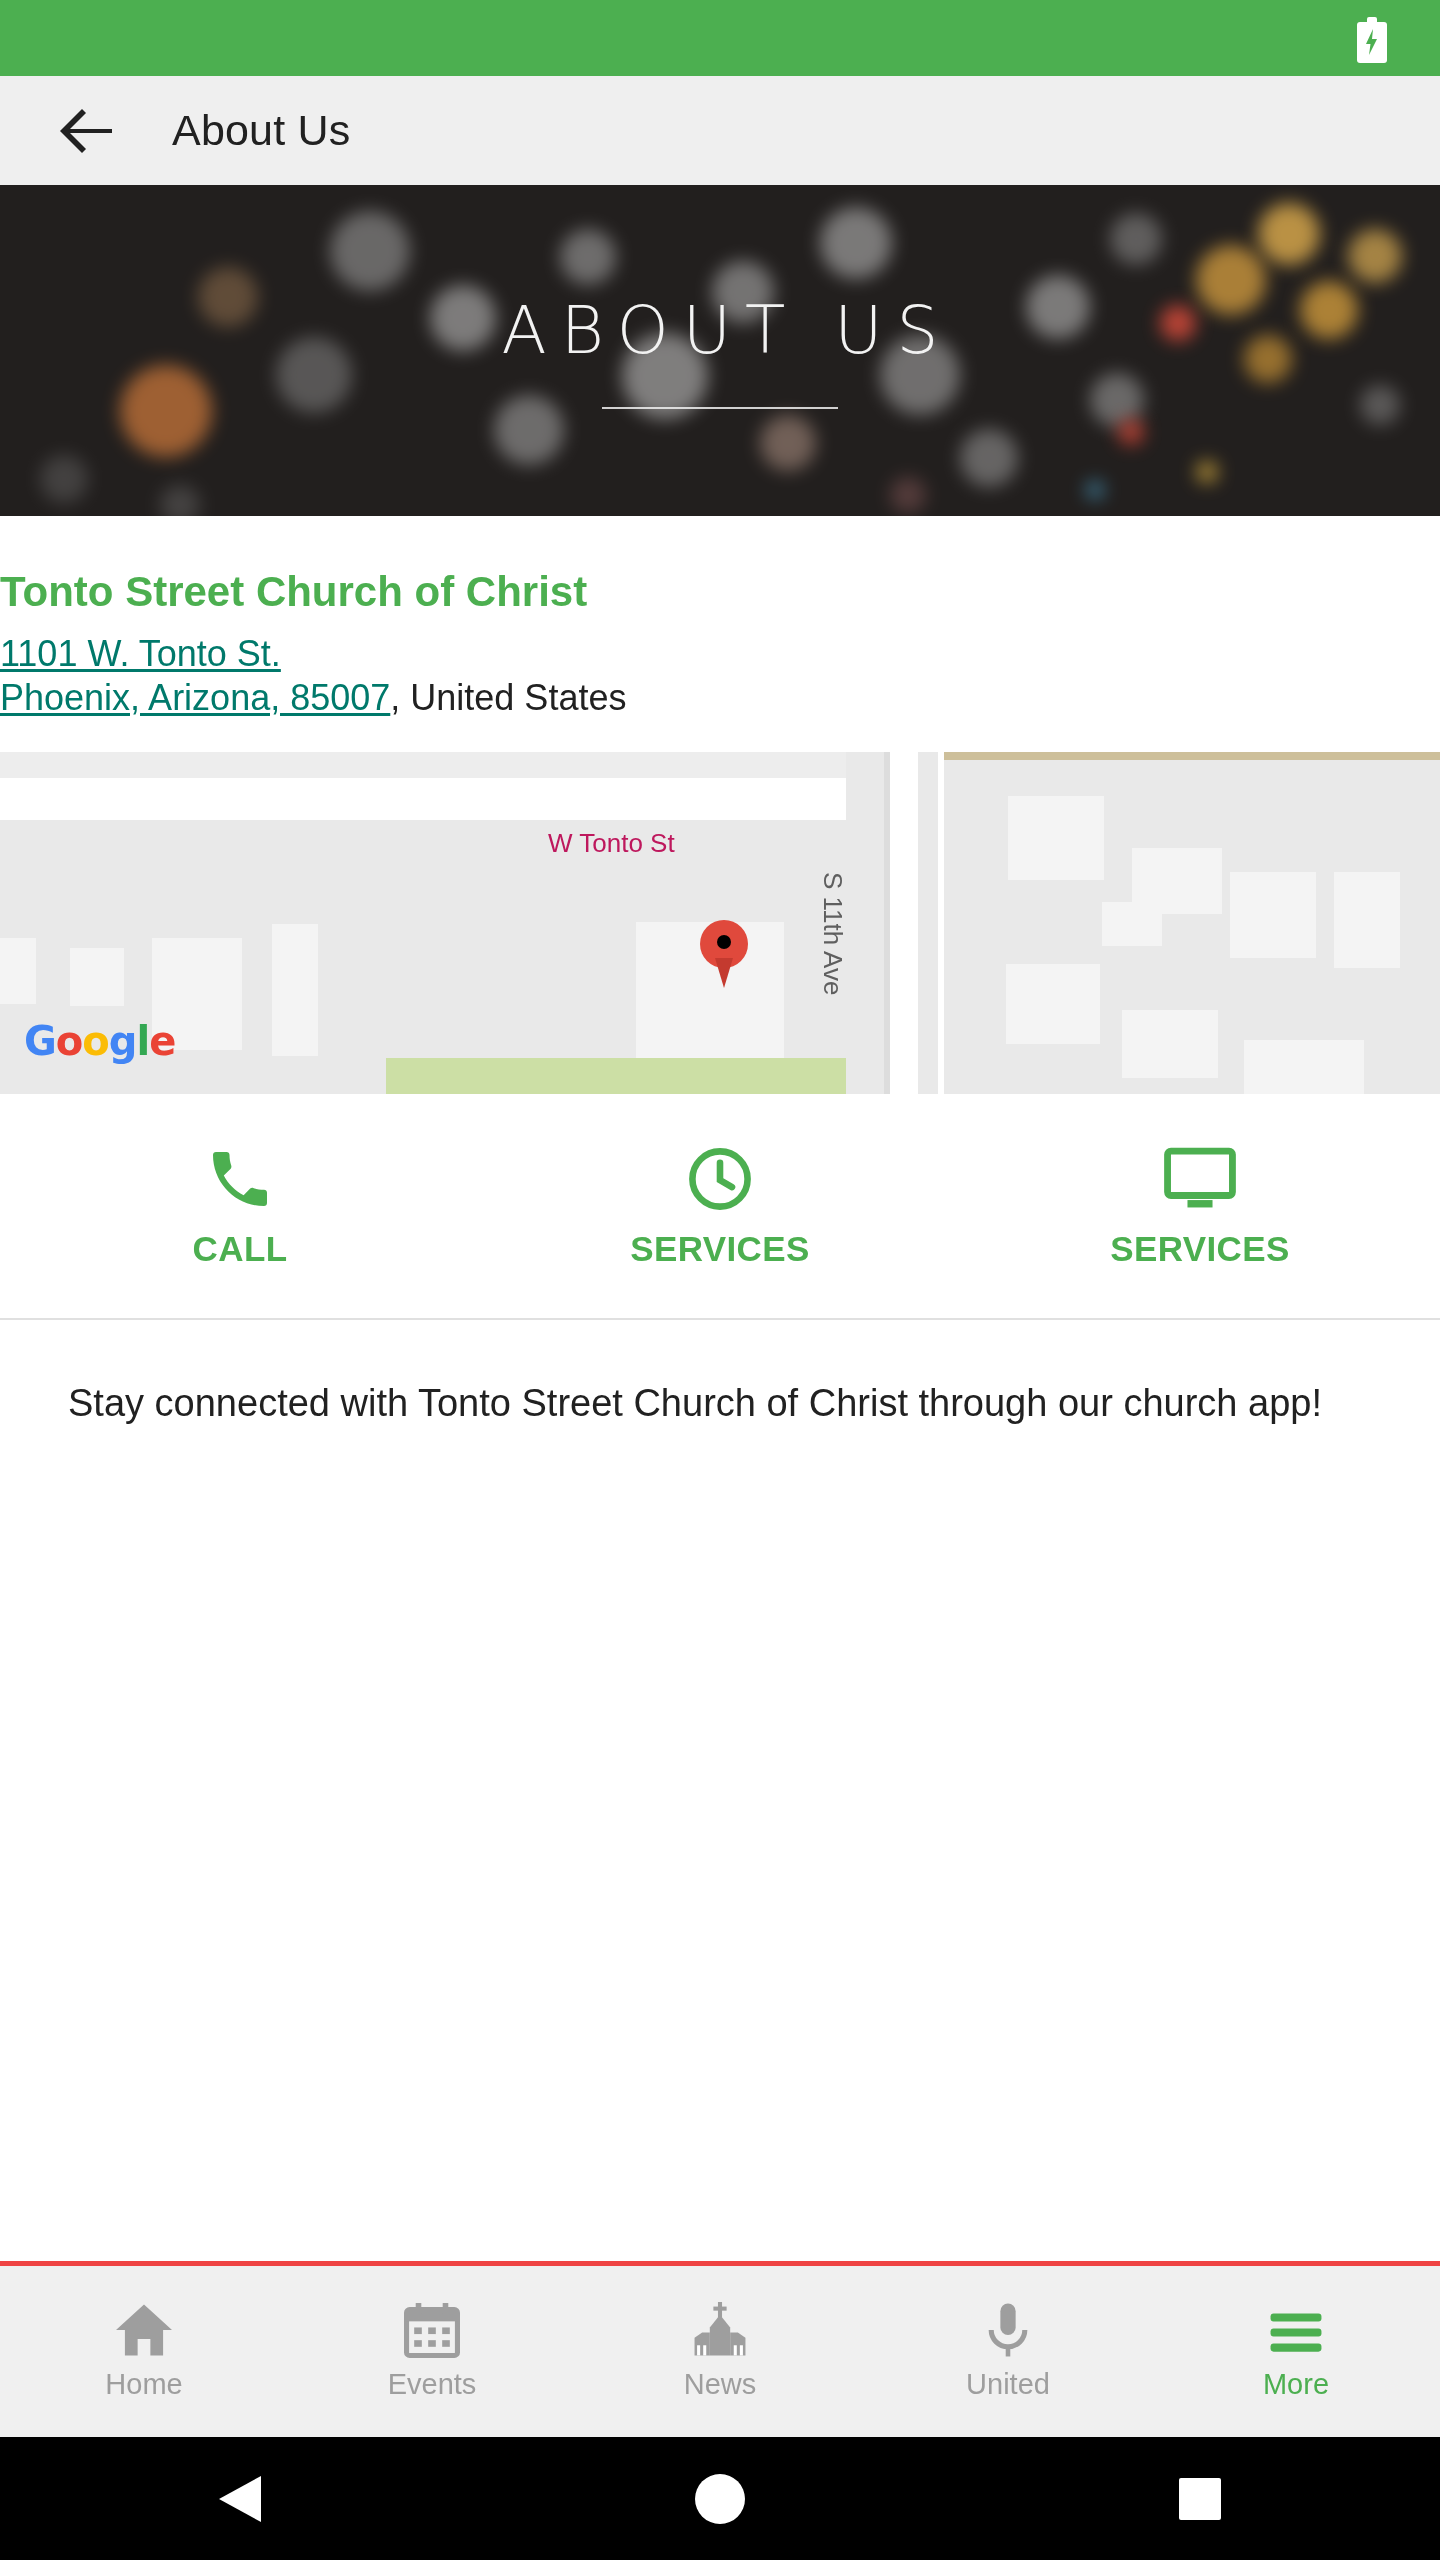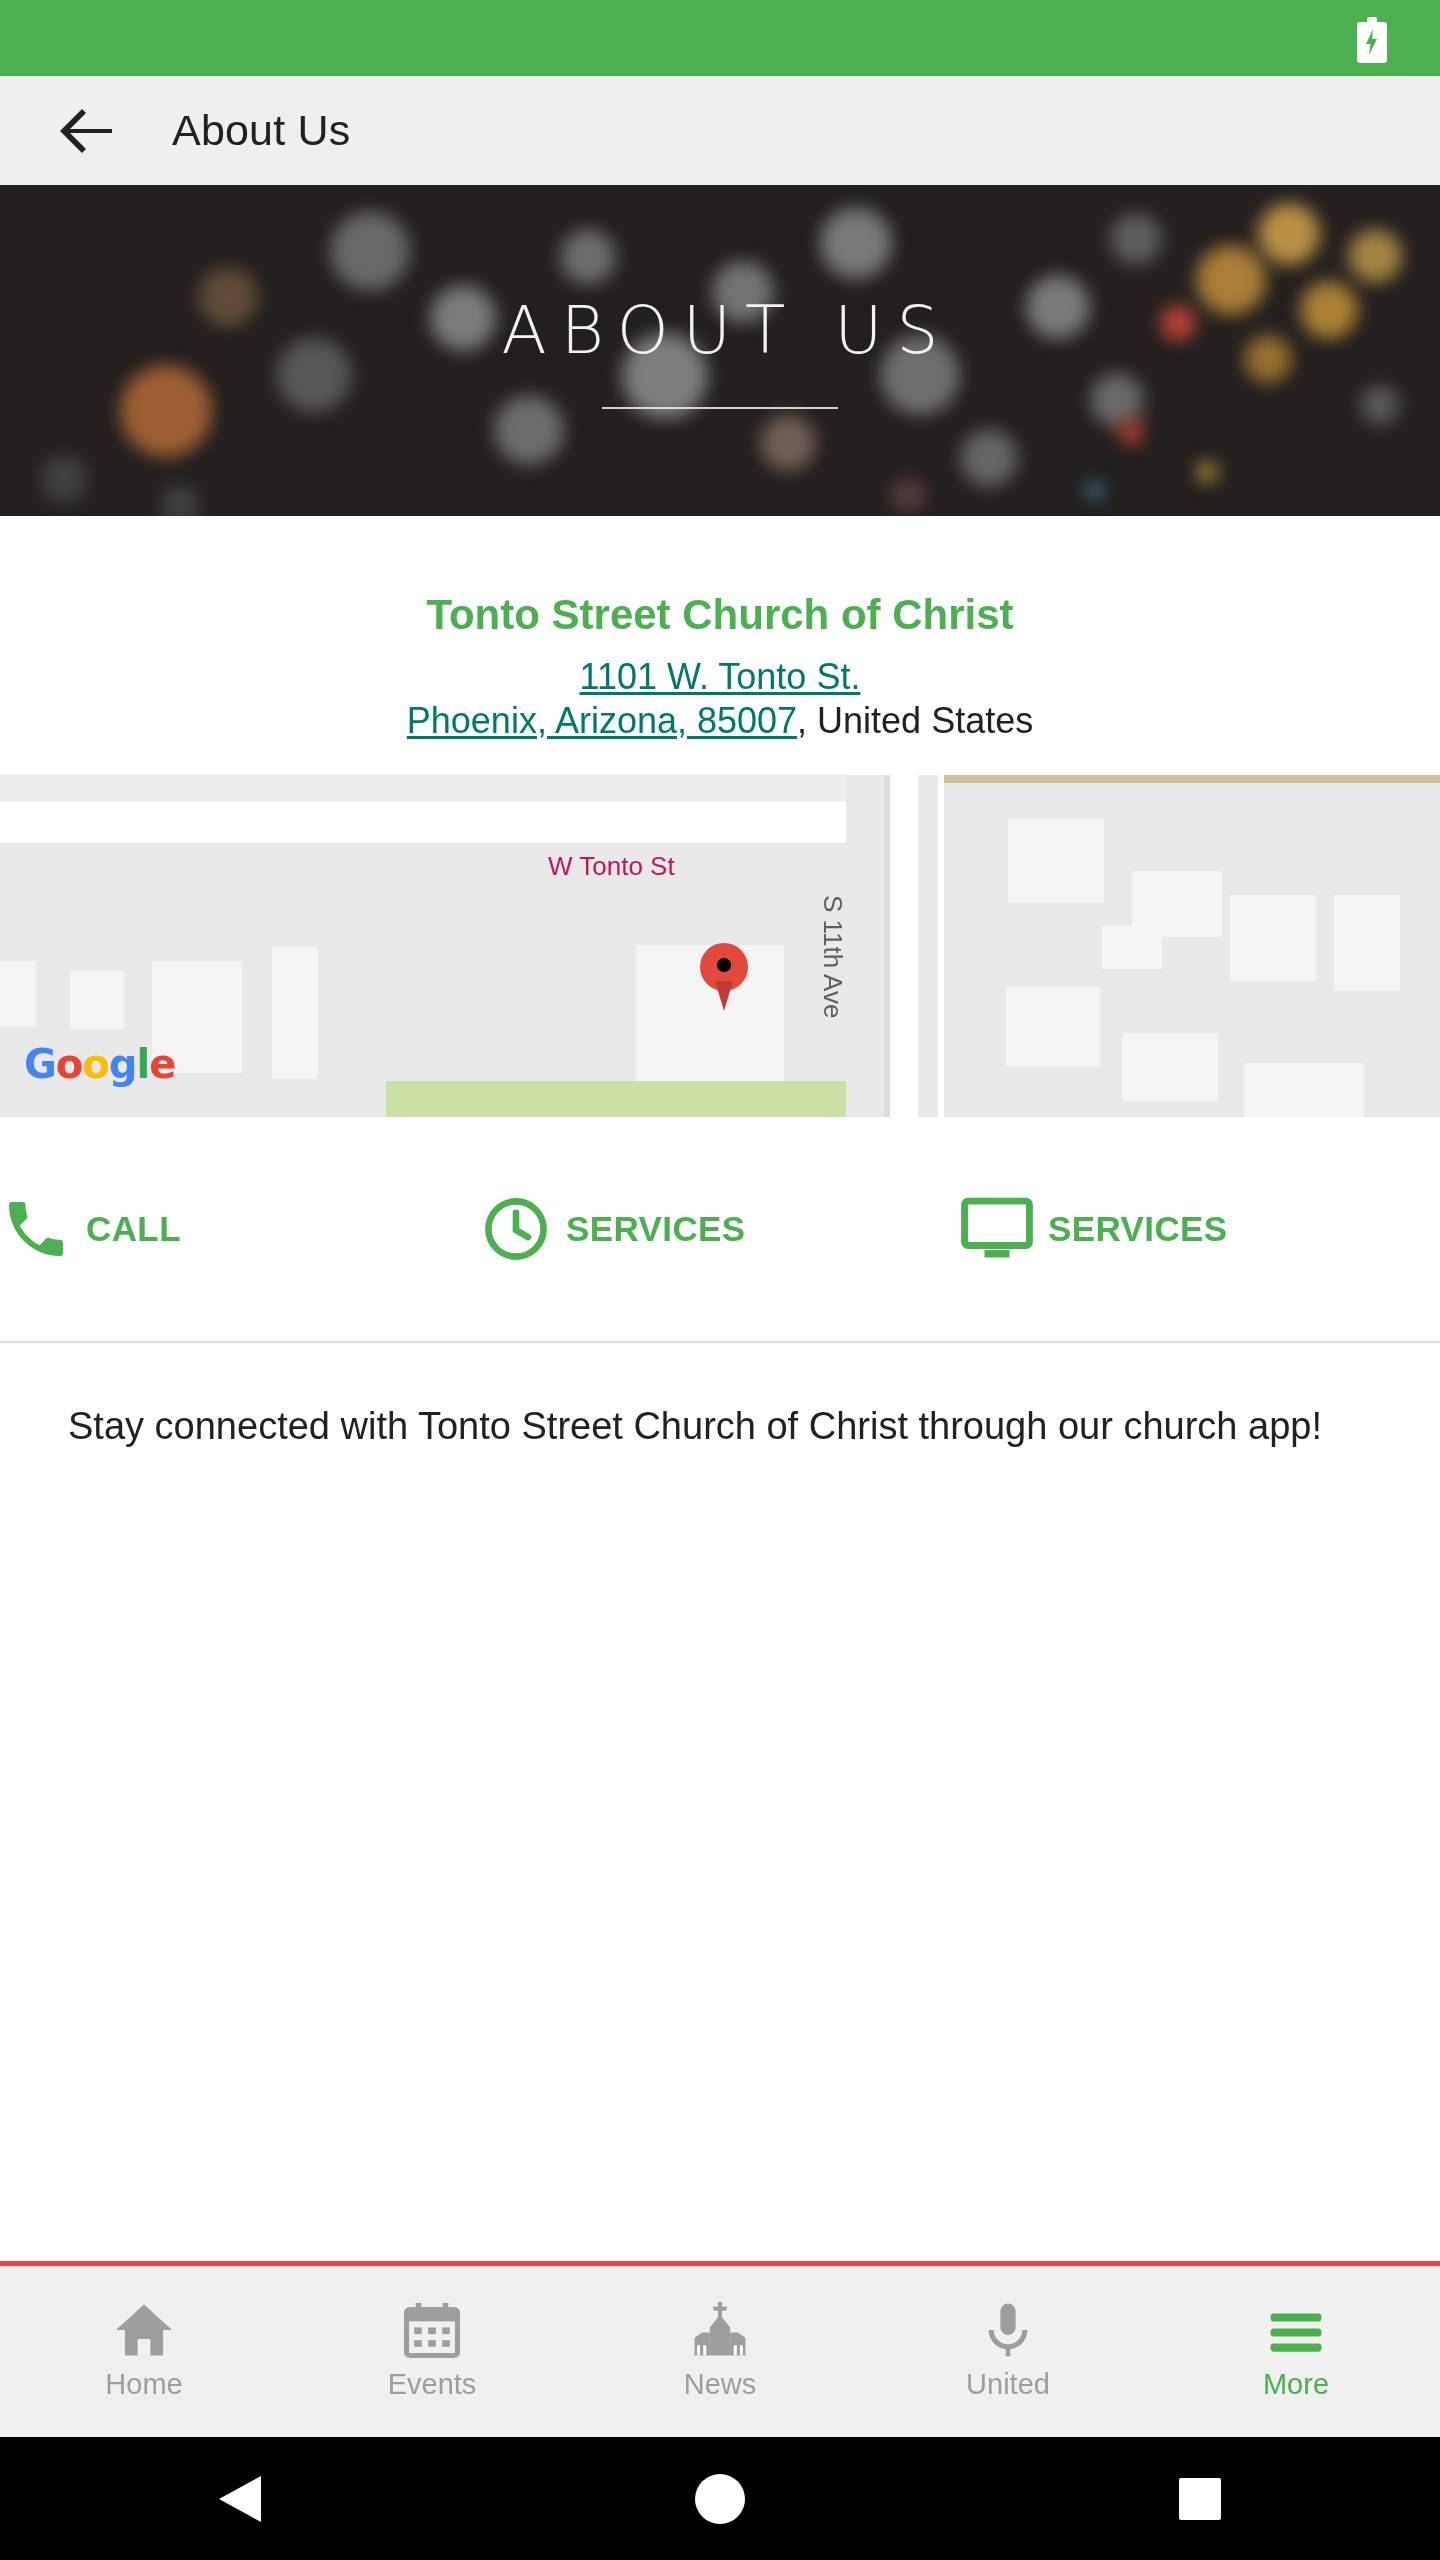--- a/index.html
+++ b/index.html
@@ -134,23 +134,21 @@
   .hero-rule {
     margin-top: 38px;
     width: 236px;
     height: 2px;
     background: rgba(240,240,240,0.85);
   }
 
   
   .info {
     padding: 52px 0 0 0;
-    text-align: center;
-    flex: none;
-    margin-top: 23px;
+    flex: none;
   }
   .church-name {
     font-size: 42px;
     font-weight: bold;
     color: #4caf50;
     letter-spacing: 0;
   }
   .address {
     margin-top: 16px;
     font-size: 36px;
@@ -285,21 +283,21 @@
     display: flex;
     height: 226px;
     align-items: center;
     border-bottom: 2px solid #e0e0e0;
     flex: none;
     background: #ffffff;
   }
   .action {
     flex: 1;
     display: flex;
-    flex-direction: row;
+    flex-direction: column;
     align-items: center;
     justify-content: flex-start;
     gap: 14px;
   }
   .action-label {
     font-size: 35px;
     color: #4caf50;
     font-weight: bold;
     letter-spacing: 0.4px;
   }

